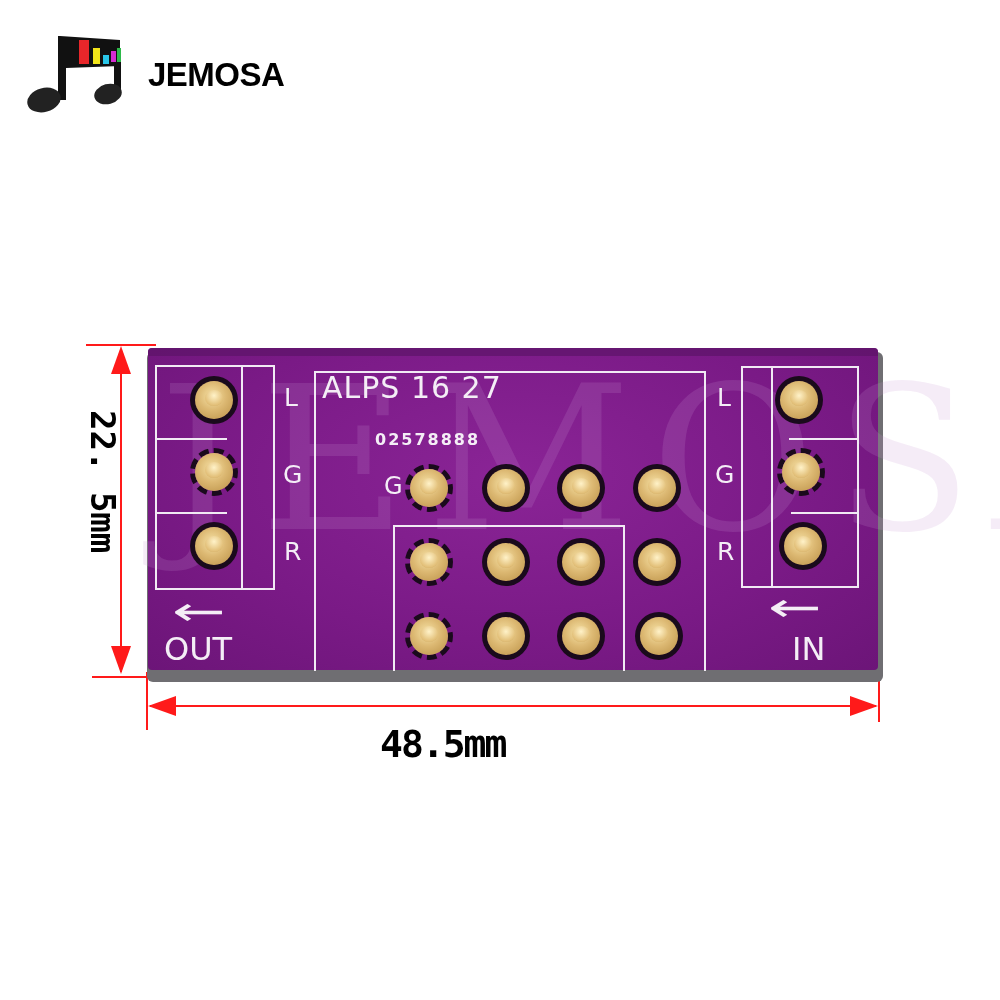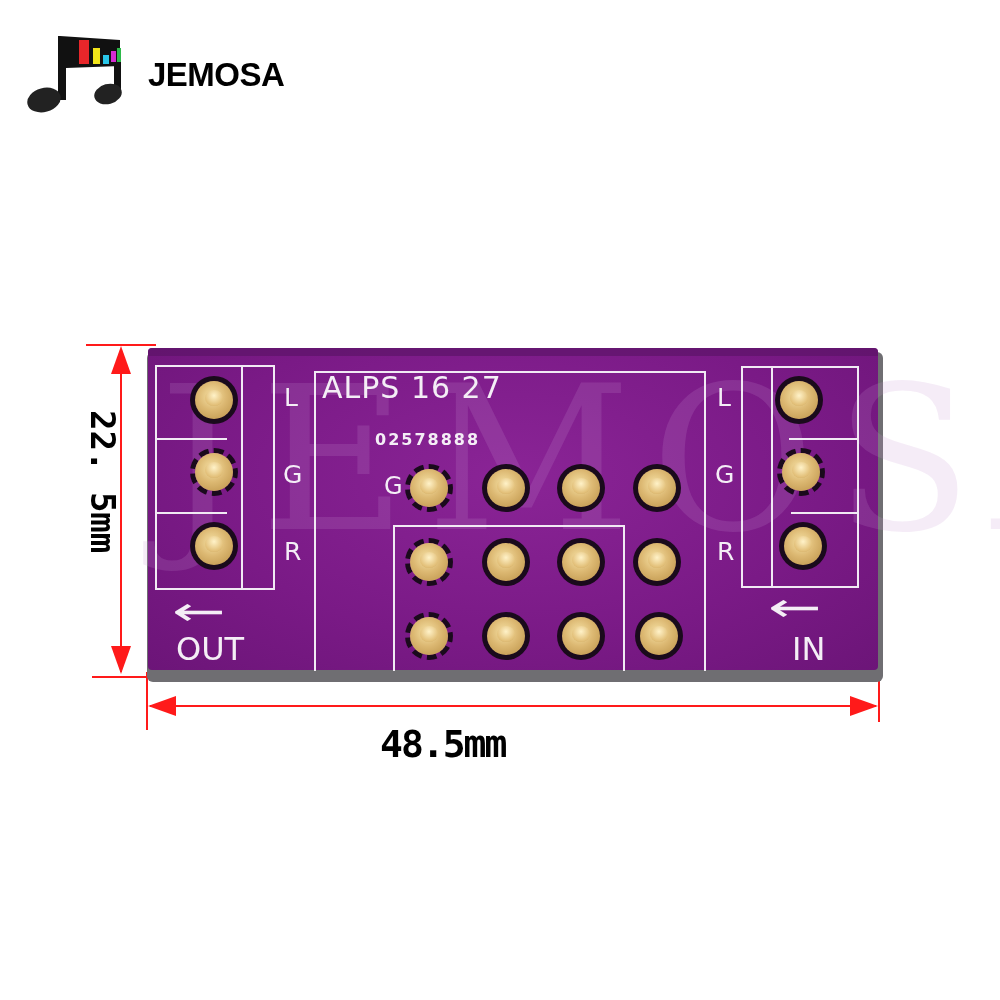--- a/index.html
+++ b/index.html
@@ -106,21 +106,21 @@
 <div class="pad" style="left:190px;top:522px;">
     <div class="ring"></div>
     <div class="hole"></div>
   </div>
 
 <div class="silk-text" style="left:284px;top:383px;font-size:25px;">L</div>
 <div class="silk-text" style="left:283px;top:460px;font-size:25px;">G</div>
 <div class="silk-text" style="left:284px;top:537px;font-size:25px;">R</div>
 
 <div class="silk-text" style="left:172px;top:588px;font-size:40px;transform:scaleX(1.6);transform-origin:left;">←</div>
-<div class="silk-text" style="left:176px;top:630px;font-size:32px;">OUT</div>
+<div class="silk-text" style="left:164px;top:630px;font-size:32px;">OUT</div>
 
 <div class="silk" style="left:314px;top:371px;width:392px;height:300px;border-bottom:none;"></div>
 <div class="silk" style="left:393px;top:525px;width:232px;height:146px;border-bottom:none;"></div>
 <div class="silk-text" style="left:322px;top:370px;font-size:30px;letter-spacing:1px;">ALPS 16 27</div>
 <div class="silk-text" style="left:375px;top:430px;font-size:16px;letter-spacing:2px;font-weight:bold;">02578888</div>
 <div class="silk-text" style="left:384px;top:472px;font-size:24px;">G</div>
 
 <div class="pad thermal" style="left:405px;top:464px;">
     <div class="ring"></div>
     <div class="hole"></div>

